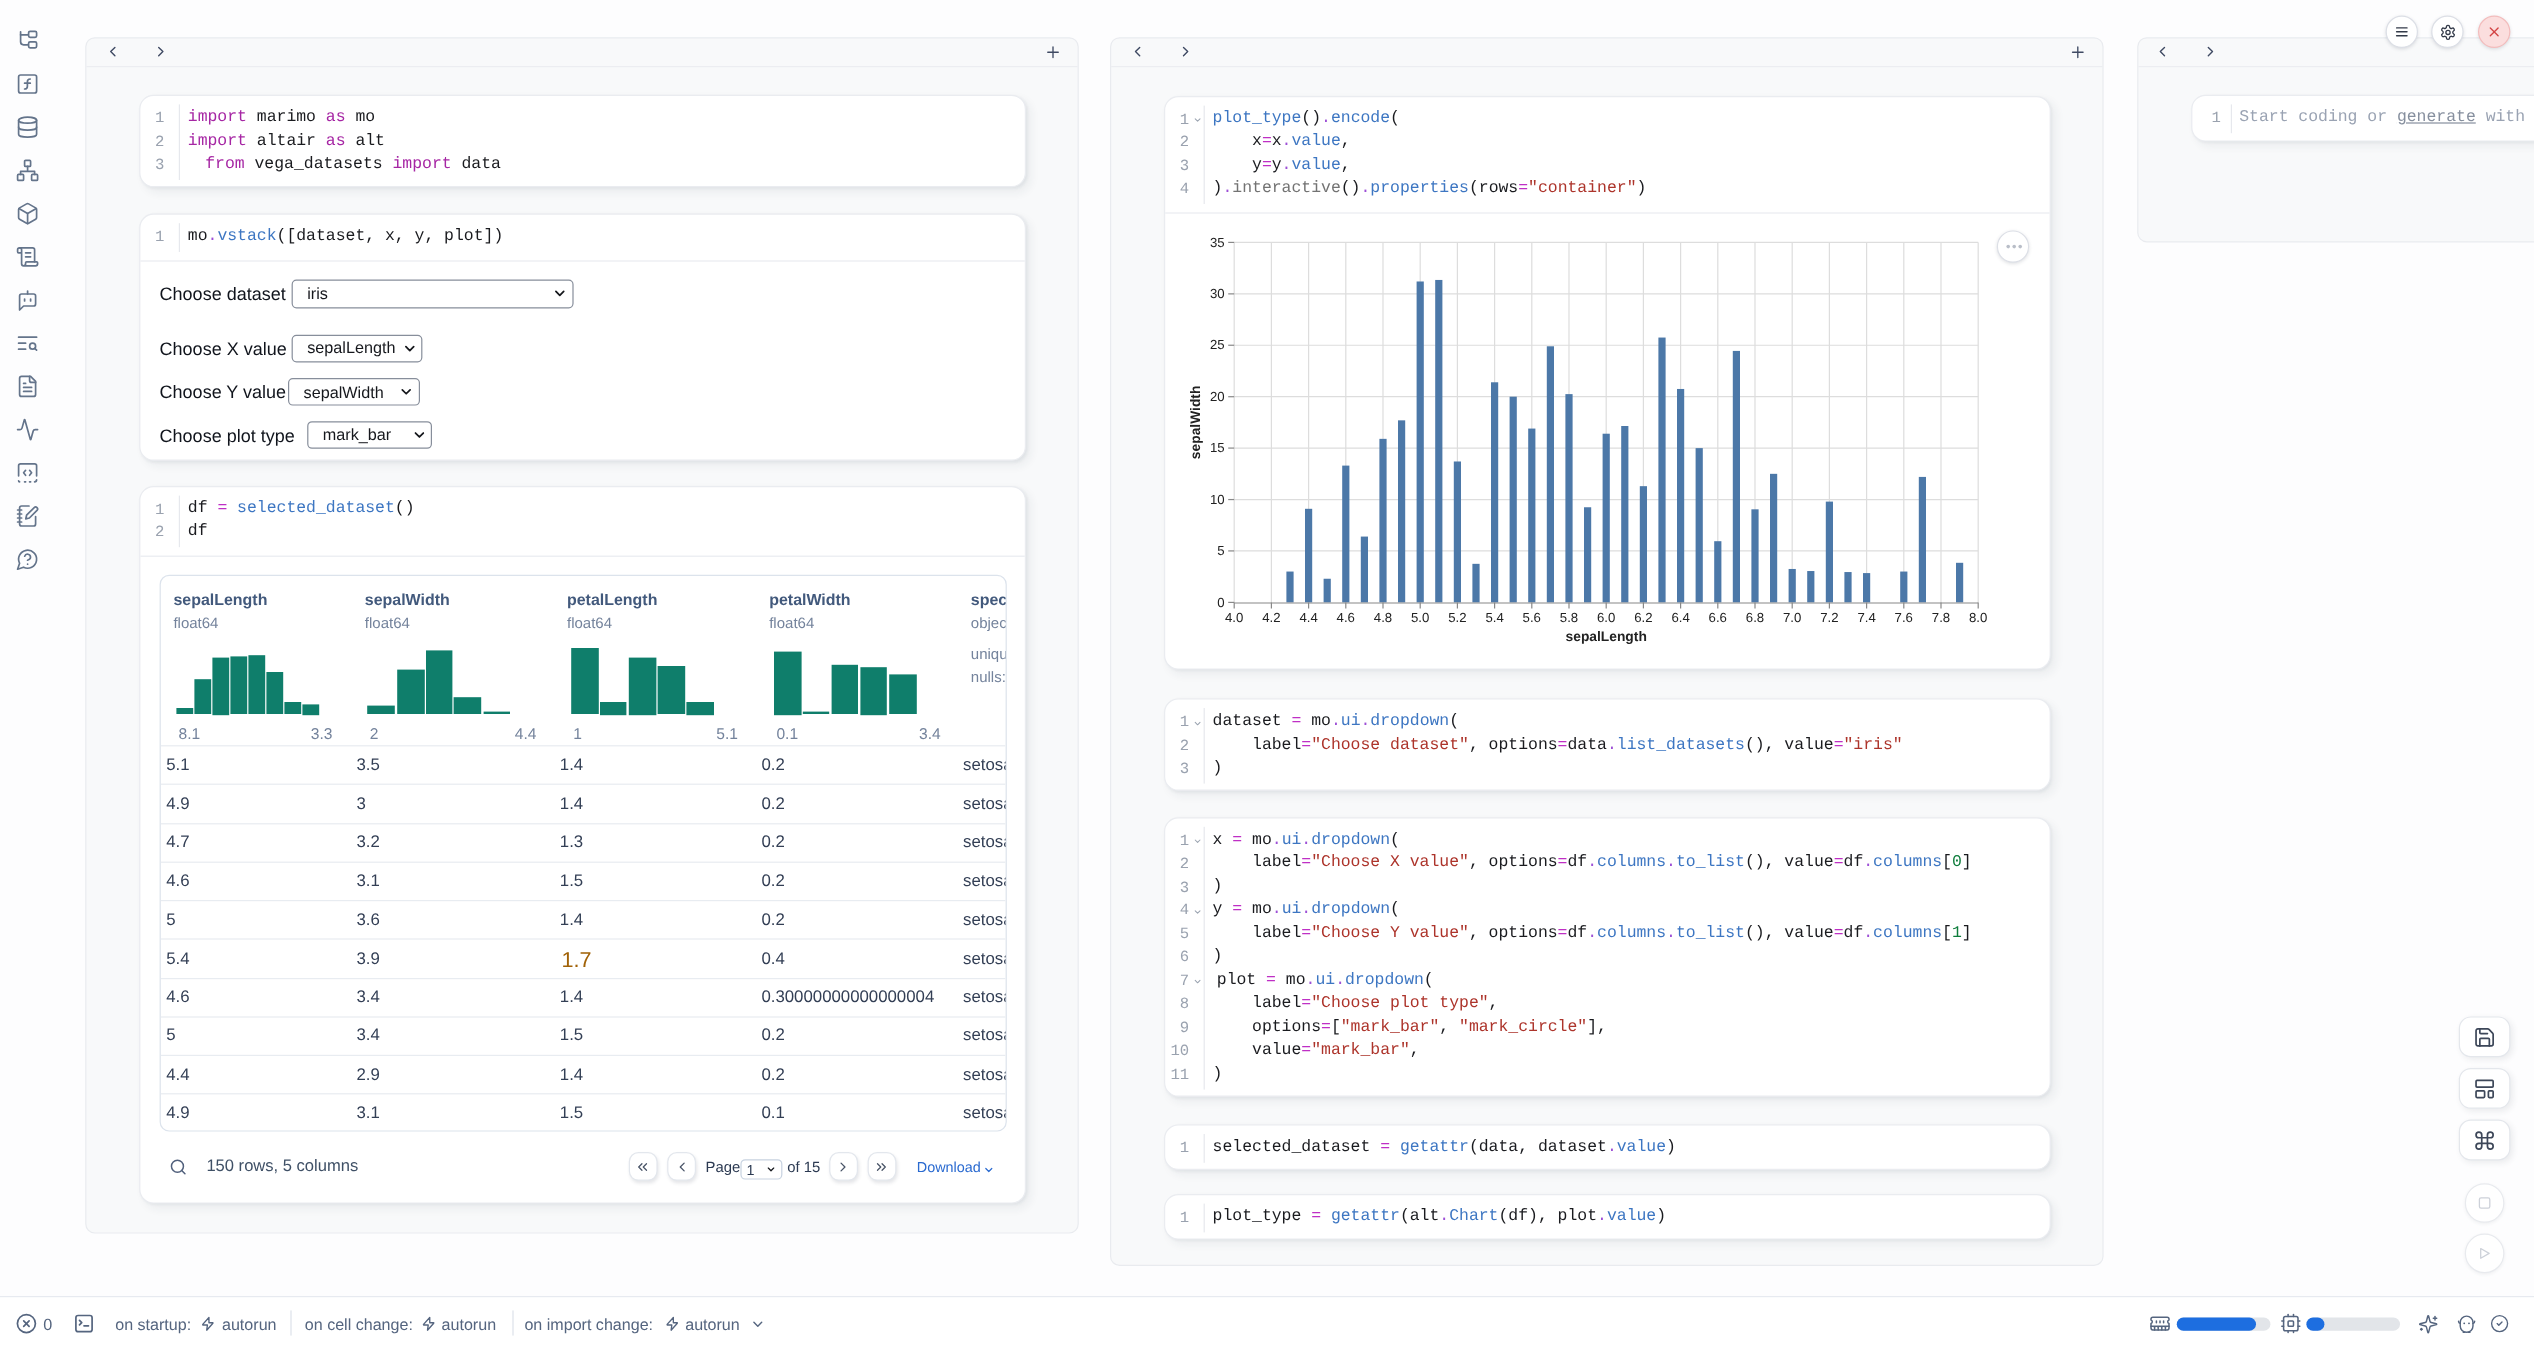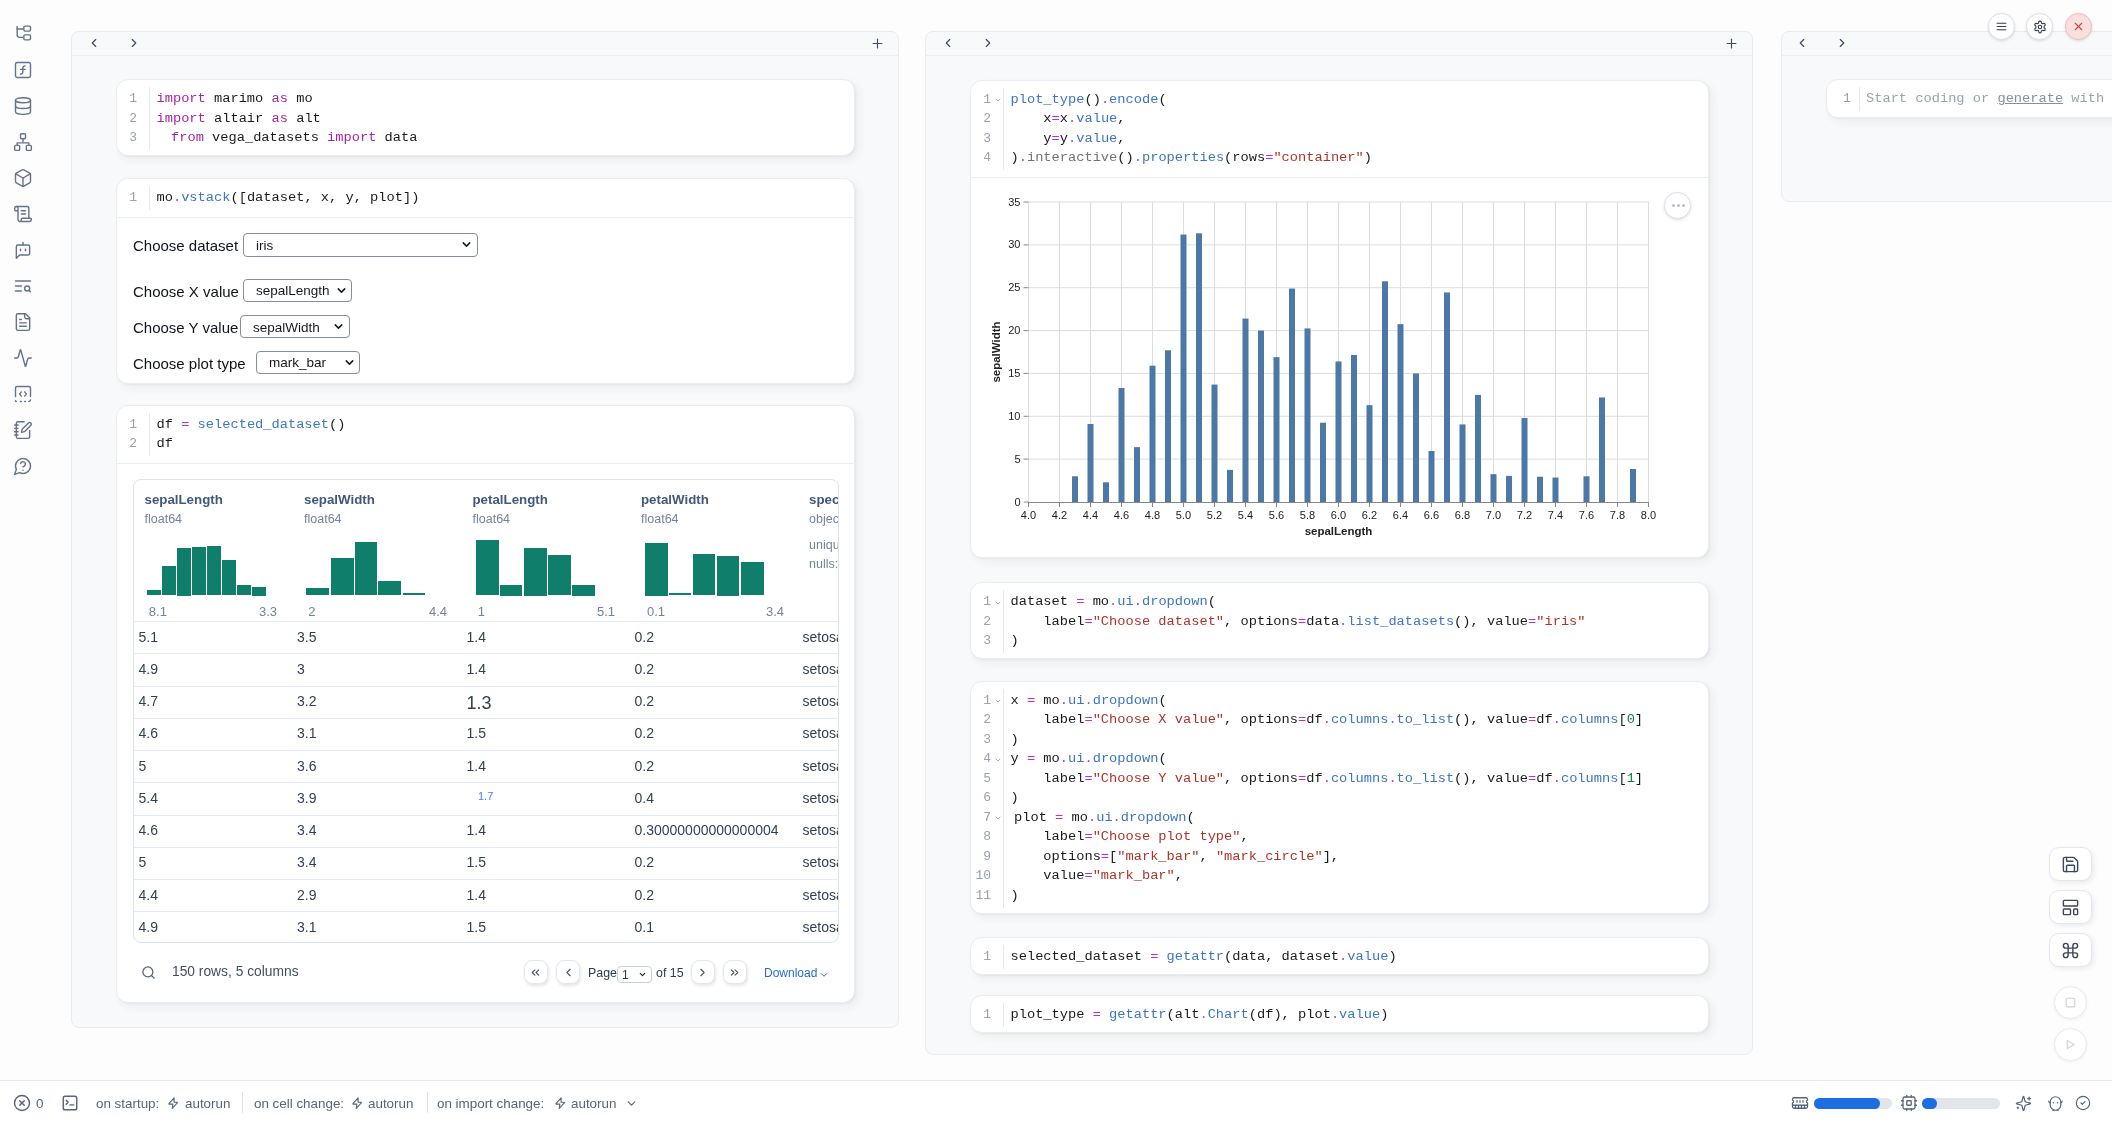--- a/index.html
+++ b/index.html
@@ -239,39 +239,39 @@
 <div style="position:absolute;left:668.5px;top:148.5px;font-size:14px;color:#333f55;white-space:nowrap">setosa</div>
 <div style="position:absolute;left:0;top:173.2px;width:100%;height:1px;background:#e8ecf1"></div>
 <div style="position:absolute;left:4.5px;top:180.8px;font-size:14px;color:#333f55;white-space:nowrap">4.9</div>
 <div style="position:absolute;left:163px;top:180.8px;font-size:14px;color:#333f55;white-space:nowrap">3</div>
 <div style="position:absolute;left:332.5px;top:180.8px;font-size:14px;color:#333f55;white-space:nowrap">1.4</div>
 <div style="position:absolute;left:500.5px;top:180.8px;font-size:14px;color:#333f55;white-space:nowrap">0.2</div>
 <div style="position:absolute;left:668.5px;top:180.8px;font-size:14px;color:#333f55;white-space:nowrap">setosa</div>
 <div style="position:absolute;left:0;top:205.5px;width:100%;height:1px;background:#e8ecf1"></div>
 <div style="position:absolute;left:4.5px;top:213.0px;font-size:14px;color:#333f55;white-space:nowrap">4.7</div>
 <div style="position:absolute;left:163px;top:213.0px;font-size:14px;color:#333f55;white-space:nowrap">3.2</div>
-<div style="position:absolute;left:332.5px;top:213.0px;font-size:18px;color:#333f55;white-space:nowrap">1.3</div>
+<div style="position:absolute;left:332.5px;top:213.0px;font-size:14px;color:#333f55;white-space:nowrap">1.3</div>
 <div style="position:absolute;left:500.5px;top:213.0px;font-size:14px;color:#333f55;white-space:nowrap">0.2</div>
 <div style="position:absolute;left:668.5px;top:213.0px;font-size:14px;color:#333f55;white-space:nowrap">setosa</div>
 <div style="position:absolute;left:0;top:237.8px;width:100%;height:1px;background:#e8ecf1"></div>
 <div style="position:absolute;left:4.5px;top:245.2px;font-size:14px;color:#333f55;white-space:nowrap">4.6</div>
 <div style="position:absolute;left:163px;top:245.2px;font-size:14px;color:#333f55;white-space:nowrap">3.1</div>
 <div style="position:absolute;left:332.5px;top:245.2px;font-size:14px;color:#333f55;white-space:nowrap">1.5</div>
 <div style="position:absolute;left:500.5px;top:245.2px;font-size:14px;color:#333f55;white-space:nowrap">0.2</div>
 <div style="position:absolute;left:668.5px;top:245.2px;font-size:14px;color:#333f55;white-space:nowrap">setosa</div>
 <div style="position:absolute;left:0;top:270.0px;width:100%;height:1px;background:#e8ecf1"></div>
 <div style="position:absolute;left:4.5px;top:277.5px;font-size:14px;color:#333f55;white-space:nowrap">5</div>
 <div style="position:absolute;left:163px;top:277.5px;font-size:14px;color:#333f55;white-space:nowrap">3.6</div>
 <div style="position:absolute;left:332.5px;top:277.5px;font-size:14px;color:#333f55;white-space:nowrap">1.4</div>
 <div style="position:absolute;left:500.5px;top:277.5px;font-size:14px;color:#333f55;white-space:nowrap">0.2</div>
 <div style="position:absolute;left:668.5px;top:277.5px;font-size:14px;color:#333f55;white-space:nowrap">setosa</div>
 <div style="position:absolute;left:0;top:302.2px;width:100%;height:1px;background:#e8ecf1"></div>
 <div style="position:absolute;left:4.5px;top:309.8px;font-size:14px;color:#333f55;white-space:nowrap">5.4</div>
 <div style="position:absolute;left:163px;top:309.8px;font-size:14px;color:#333f55;white-space:nowrap">3.9</div>
-<div style="position:absolute;left:344px;top:309.8px;font-size:11px;color:#3b82f6;white-space:nowrap">1.7</div>
+<div style="position:absolute;left:334px;top:309.8px;font-size:18px;color:#a16207;white-space:nowrap">1.7</div>
 <div style="position:absolute;left:500.5px;top:309.8px;font-size:14px;color:#333f55;white-space:nowrap">0.4</div>
 <div style="position:absolute;left:668.5px;top:309.8px;font-size:14px;color:#333f55;white-space:nowrap">setosa</div>
 <div style="position:absolute;left:0;top:334.5px;width:100%;height:1px;background:#e8ecf1"></div>
 <div style="position:absolute;left:4.5px;top:342.0px;font-size:14px;color:#333f55;white-space:nowrap">4.6</div>
 <div style="position:absolute;left:163px;top:342.0px;font-size:14px;color:#333f55;white-space:nowrap">3.4</div>
 <div style="position:absolute;left:332.5px;top:342.0px;font-size:14px;color:#333f55;white-space:nowrap">1.4</div>
 <div style="position:absolute;left:500.5px;top:342.0px;font-size:14px;color:#333f55;white-space:nowrap">0.30000000000000004</div>
 <div style="position:absolute;left:668.5px;top:342.0px;font-size:14px;color:#333f55;white-space:nowrap">setosa</div>
 <div style="position:absolute;left:0;top:366.8px;width:100%;height:1px;background:#e8ecf1"></div>
 <div style="position:absolute;left:4.5px;top:374.2px;font-size:14px;color:#333f55;white-space:nowrap">5</div>

